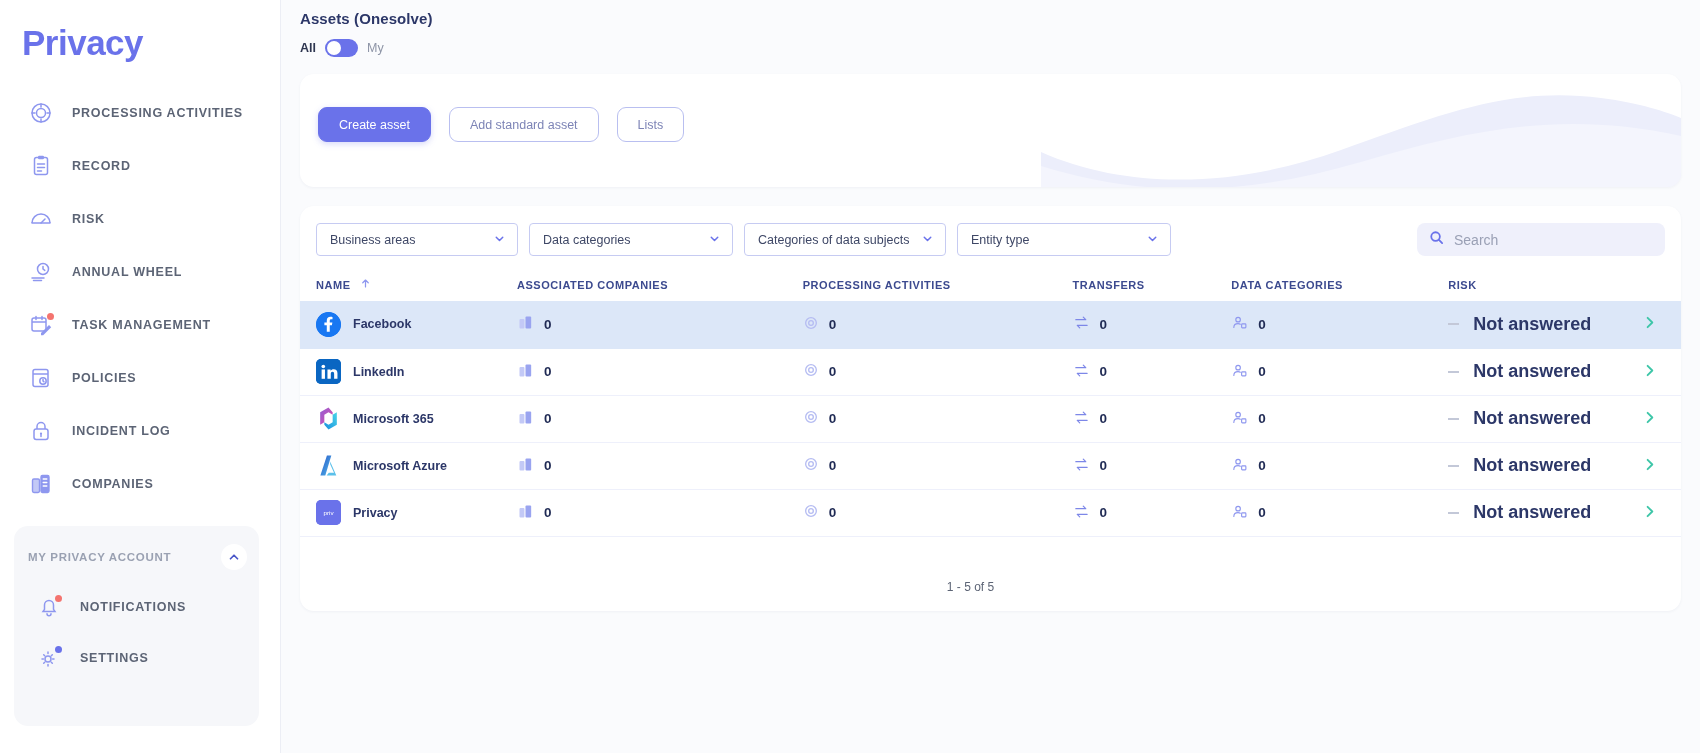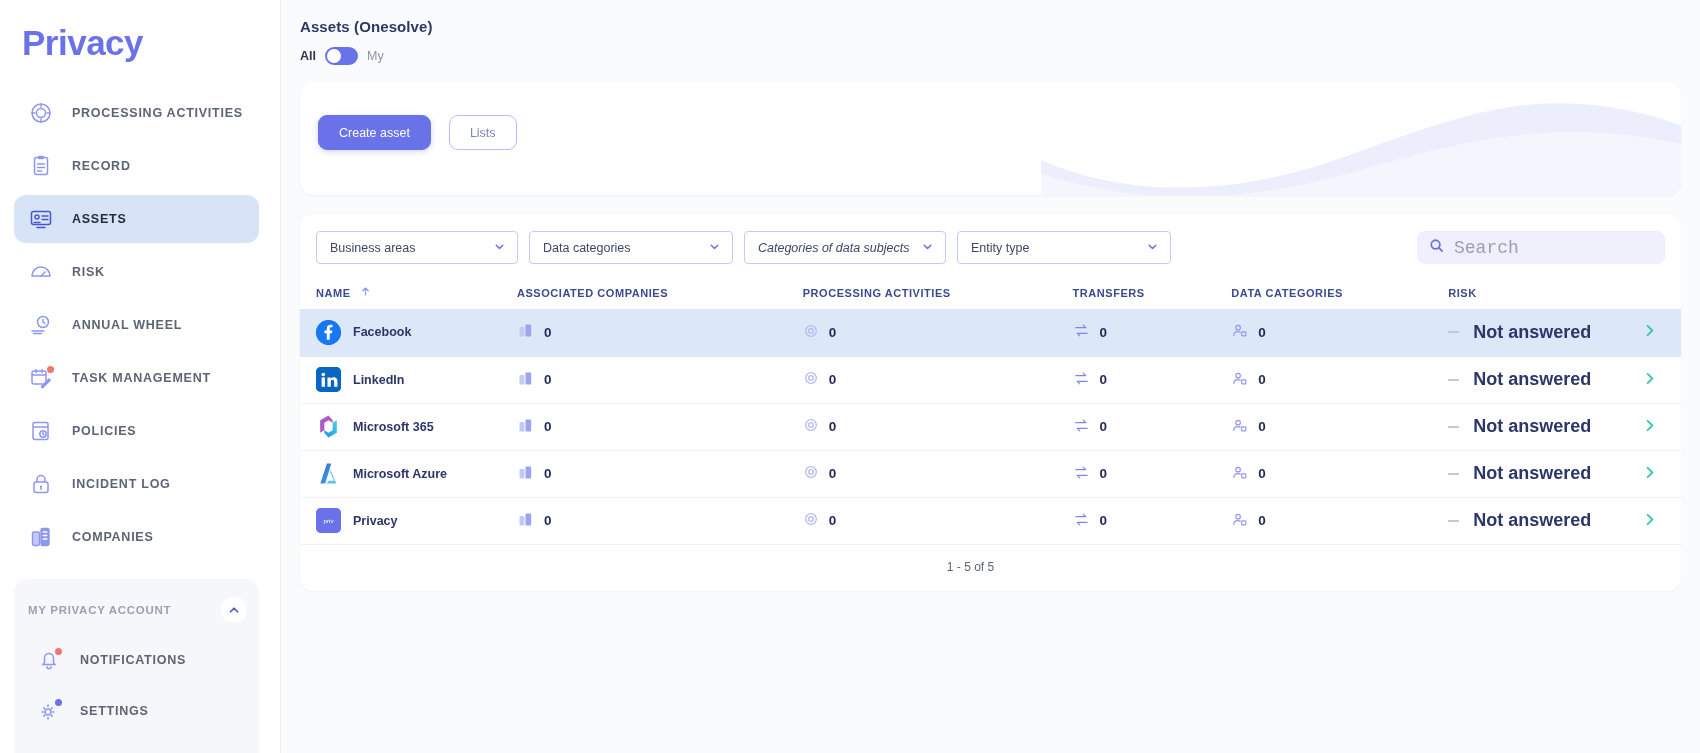--- a/index.html
+++ b/index.html
@@ -100,21 +100,21 @@
 
   
   .main {
     flex: 1 1 auto;
     height: 753px;
     background: #fafbfd;
     position: relative;
     padding: 0;
     overflow: hidden;
   }
-  .page-head { padding: 18px 0 0 19px; }
+  .page-head { padding: 10px 0 0 19px; }
   .page-title {
     font-size: 15px;
     font-weight: bold;
     color: #2c3768;
     letter-spacing: 0.1px;
   }
   .toggle-row {
     display: flex; align-items: center;
     margin-top: 12px;
   }
@@ -206,38 +206,38 @@
     justify-content: space-between;
     padding: 0 11px 0 13px;
     font-size: 12.5px;
     color: #3e4766;
     background: #ffffff;
     cursor: pointer;
     white-space: nowrap;
   }
   .sel-w1 { width: 202px; }
   .sel-w2 { width: 204px; }
-  .sel-w3 { width: 202px; font-style: italic; }
+  .sel-w3 { width: 202px; }
   .sel-w4 { width: 214px; }
   .select .chev { margin-left: 8px; flex: 0 0 auto; }
   .search-box {
     position: absolute;
     right: 16px; top: 0;
     width: 248px; height: 33px;
     background: #eff0fb;
     border-radius: 8px;
     display: flex; align-items: center;
     padding: 0 12px;
     cursor: text;
   }
   .search-box input {
     border: none; outline: none; background: transparent;
-    font-size: 18px; color: #3e4766;
+    font-size: 14px; color: #3e4766;
     margin-left: 10px; width: 185px;
-    font-family: Liberation Mono, monospace;
+    font-family: Liberation Sans, sans-serif;
   }
   .search-box input::placeholder { color: #9aa0b5; }
 
   table { width: 100%; border-collapse: collapse; margin-top: 16px; }
   thead th {
     text-align: left;
     font-size: 11px;
     font-weight: bold;
     letter-spacing: 0.55px;
     color: #3c4a8f;
@@ -273,20 +273,21 @@
     background: #c3c8d8;
   }
   .risk-text { font-weight: bold; font-size: 18px; color: #2c3768; }
   .arrow-cell { text-align: center; cursor: pointer; }
   .pagination {
     text-align: center;
     font-size: 12px;
     color: #5c6475;
     padding: 15px 0 17px 0;
     margin-left: -40px;
+    margin-top: 28px;
   }
 </style>
 </head>
 <body>
 
 <div id="app">
 
   <aside class="sidebar">
     <div class="brand">Privacy</div>
 
@@ -307,31 +308,20 @@
         <span class="nav-icon">
           <svg width="24" height="24" viewBox="0 0 24 24" fill="none" stroke="#8e97ef" stroke-width="1.5">
             <rect x="5.5" y="3.5" width="13" height="17" rx="2"></rect>
             <rect x="9" y="1.8" width="6" height="3.4" rx="1.2" fill="#8e97ef" stroke="none"></rect>
             <path d="M8.5 10h7M8.5 13.5h7M8.5 17h4" stroke-linecap="round"></path>
           </svg>
         </span>
         <span class="nav-label">RECORD</span>
       </div>
 
-      <div class="nav-item active">
-        <span class="nav-icon">
-          <svg width="24" height="24" viewBox="0 0 24 24" fill="none" stroke="#4a56c8" stroke-width="1.5">
-            <rect x="2.5" y="4.5" width="19" height="13" rx="2"></rect>
-            <circle cx="8" cy="10" r="2"></circle>
-            <path d="M13 9h6M13 12.5h6M5 15.5h6" stroke-linecap="round"></path>
-            <path d="M8 20.5h8" stroke-linecap="round"></path>
-          </svg>
-        </span>
-        <span class="nav-label">ASSETS</span>
-      </div>
 
       <div class="nav-item">
         <span class="nav-icon">
           <svg width="24" height="24" viewBox="0 0 24 24" fill="none" stroke="#8e97ef" stroke-width="1.5">
             <path d="M3 16a9 9 0 0 1 18 0"></path>
             <path d="M3 16h18" stroke-linecap="round"></path>
             <path d="M12 16l4-4" stroke-linecap="round"></path>
           </svg>
         </span>
         <span class="nav-label">RISK</span>
@@ -445,20 +435,21 @@
       </div>
     </div>
 
     <section class="banner">
       <svg class="banner-wave" viewBox="0 0 640 113" preserveAspectRatio="none">
         <path d="M0,78 C90,118 200,112 300,76 C400,40 470,12 560,24 C600,29 625,38 640,44 L640,113 L0,113 Z" fill="#eceefb"></path>
         <path d="M0,92 C110,126 210,120 320,88 C430,56 520,36 640,62 L640,113 L0,113 Z" fill="#f4f5fd"></path>
       </svg>
       <div class="banner-btns">
         <button class="btn btn-primary">Create asset</button>
+        <button class="btn btn-outline">Add standard asset</button>
         <button class="btn btn-outline">Lists</button>
       </div>
     </section>
 
     <section class="table-card">
 
       <div class="filters">
         <div class="select sel-w1">
           <span>Business areas</span>
           <span class="chev">

